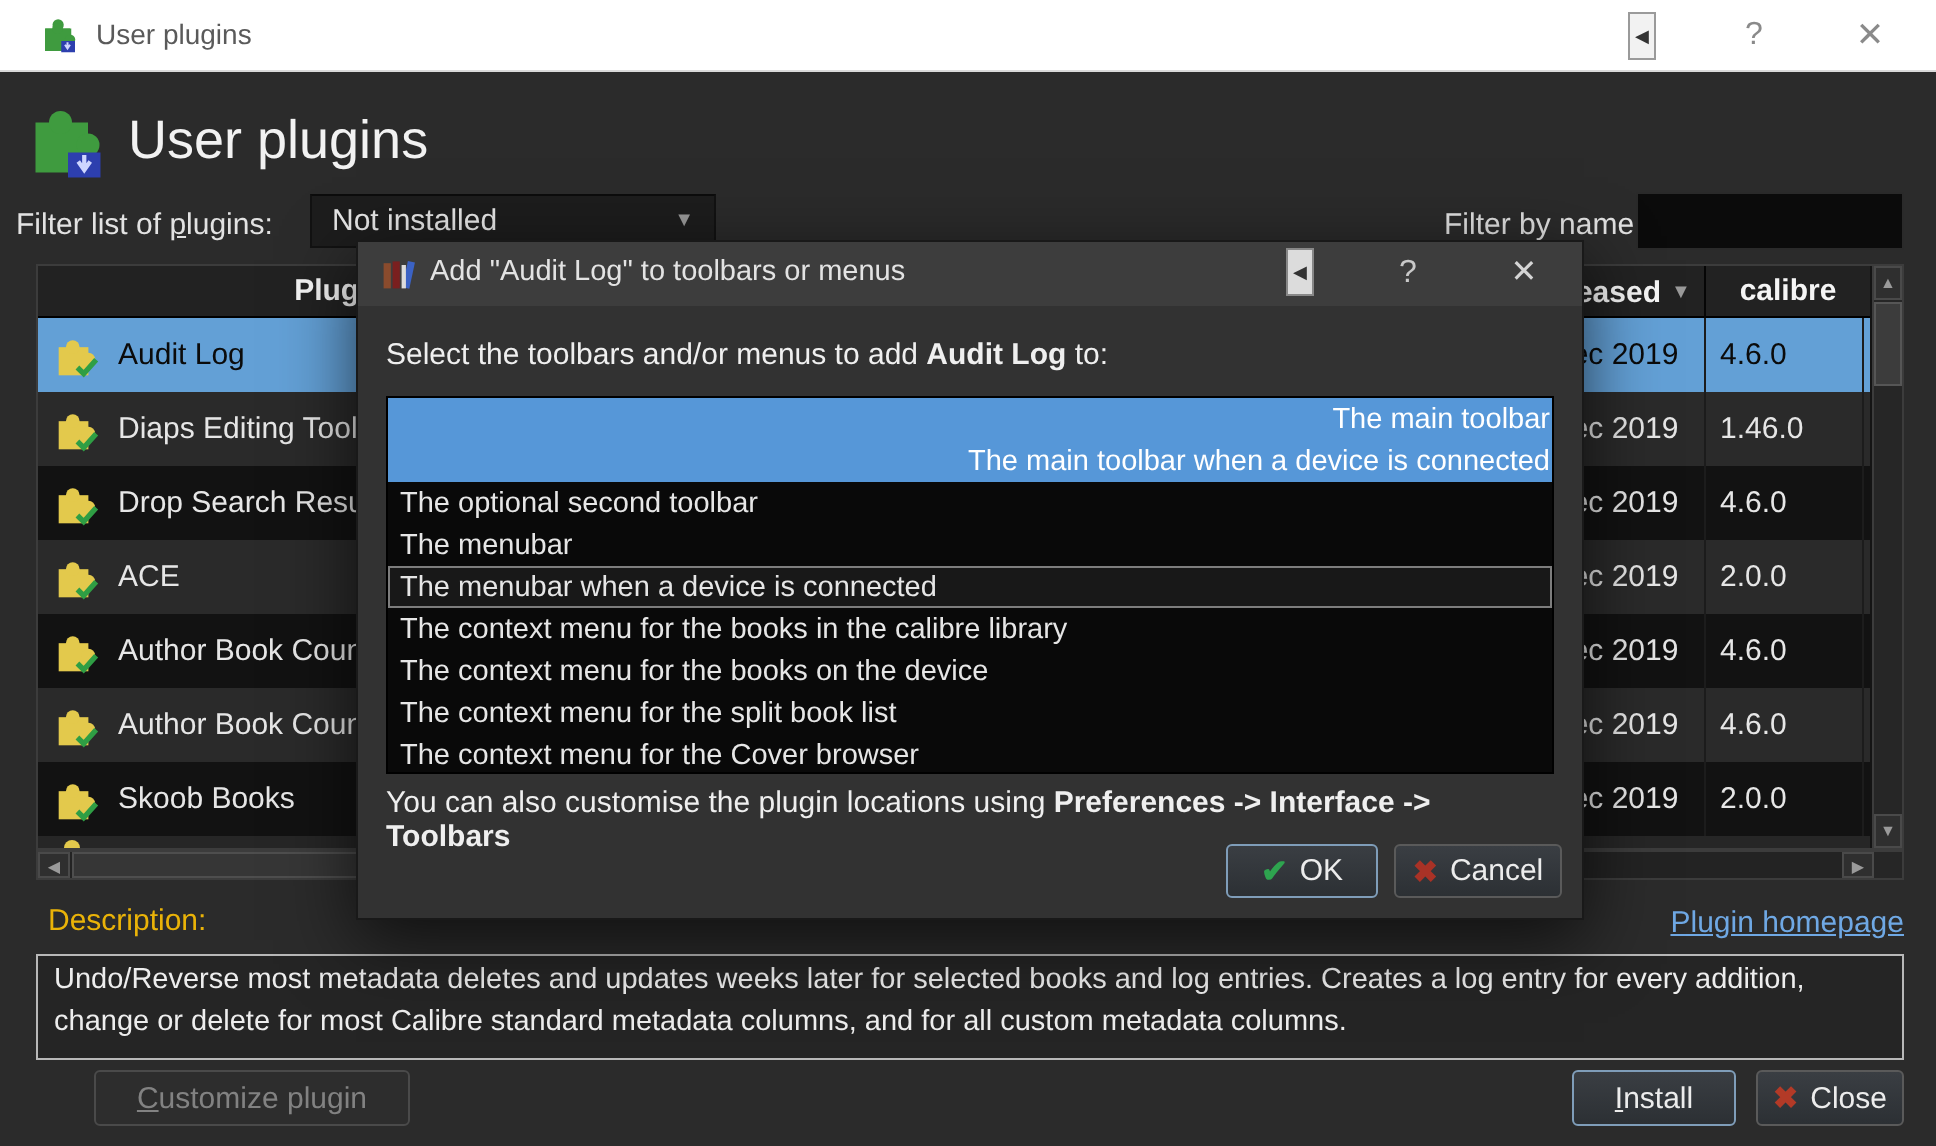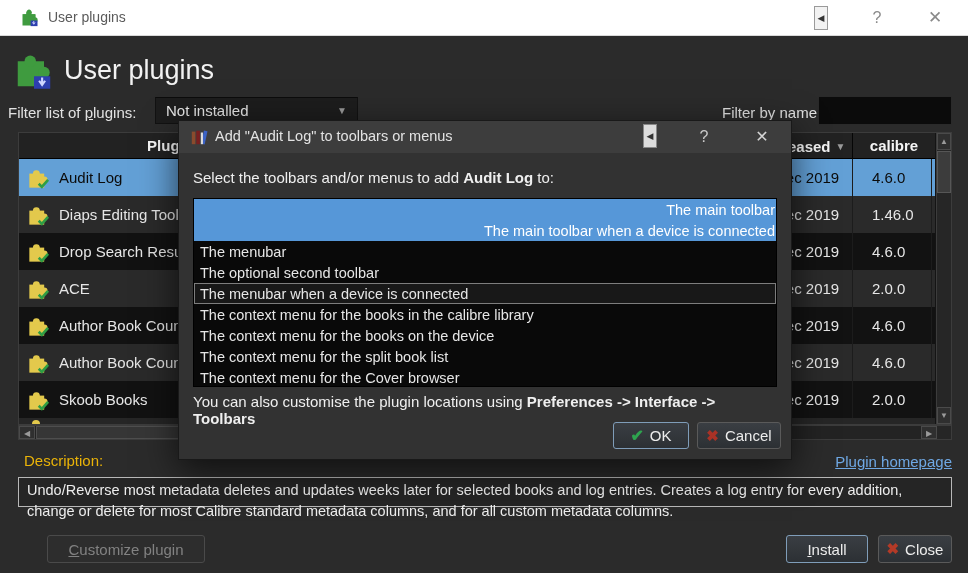--- a/index.html
+++ b/index.html
@@ -40,21 +40,21 @@
   .h-calibre { left:833px; width:83px; }
   .trows { position:absolute; left:0; top:26px; width:916px; }
   .trow { position:relative; width:916px; height:37px; }
   .trow:nth-of-type(even) { background:#2a2a2a; }
   .trow:nth-of-type(odd) { background:#121212; }
   .trow.selected { background:#63a0d6; color:#0b0b0b; }
   .tcell { position:absolute; top:0; height:37px; line-height:37px; font-size:15px; overflow:hidden; white-space:nowrap; }
   .c-name { left:0; width:302px; padding-left:40px; }
   .c-name .plug-ico { position:absolute; left:8px; top:6px; width:25px; height:25px; }
   .c-released { left:738px; width:95px; border-left:1px solid #1c1c1c; padding-left:17px; }
-  .c-calibre { left:833px; width:83px; border-left:1px solid #1c1c1c; padding-left:19px; }
+  .c-calibre { left:833px; width:83px; border-left:1px solid #1c1c1c; padding-left:7px; }
   .c-extra { left:912px; width:20px; border-left:1px solid #1c1c1c; padding-left:4px; color:#e6e6e6; }
   .trow.selected .c-extra { color:#f2f2f2; }
   .c-extra.link { color:#6fa8dc; }
   .partial-row { position:absolute; left:0; top:285px; width:916px; height:8px; background:#262626; overflow:hidden; }
   .partial-row .dot { position:absolute; left:13px; top:2px; width:8px; height:8px; border-radius:50%; background:#e3c94c; }
 
   
   .vscroll { position:absolute; left:936px; top:132px; width:16px; height:293px; background:#262626; border:1px solid #3c3c3c; }
   .sb-btn { position:absolute; left:0; width:14px; height:17px; background:#2f2f2f; border:1px solid #4a4a4a; color:#9a9a9a; font-size:8px; text-align:center; line-height:16px; }
   .vscroll .up { top:0; }
@@ -62,21 +62,21 @@
   .vscroll .thumb { position:absolute; left:0; top:18px; width:14px; height:42px; background:#3c3c3c; border:1px solid #565656; }
   .hscroll { position:absolute; left:18px; top:425px; width:934px; height:15px; background:#232323; border:1px solid #3c3c3c; }
   .hscroll .left { left:0; top:0; width:16px; height:13px; line-height:13px; }
   .hscroll .right { left:902px; top:0; width:16px; height:13px; line-height:13px; }
   .hscroll .corner { position:absolute; left:918px; top:0; width:14px; height:13px; background:#262626; }
   .hscroll .thumb { position:absolute; left:17px; top:0; width:150px; height:13px; background:#363636; border:1px solid #4e4e4e; }
 
   
   .desc-label { position:absolute; left:24px; top:452px; font-size:15px; color:#eab308; }
   .homepage-link { position:absolute; right:16px; top:453px; font-size:15px; color:#6fa8e4; text-decoration:underline; }
-  .desc-box { position:absolute; left:18px; top:477px; width:934px; height:30px; border:1px solid #b8b8b8; background:#252525; color:#ededed; font-size:14.5px; line-height:21px; padding:2px 8px; }
+  .desc-box { position:absolute; left:18px; top:477px; width:934px; height:53px; border:1px solid #b8b8b8; background:#252525; color:#ededed; font-size:14.5px; line-height:21px; padding:2px 8px; }
   .btn { display:inline-flex; align-items:center; justify-content:center; gap:6px; background:linear-gradient(#3a3e43,#2c3034); border:1px solid #5a5a5a; border-radius:3px; color:#ececec; font-size:15px; font-family:"Liberation Sans", sans-serif; }
   .btn .x { color:#b33a27; font-weight:bold; font-size:15px; }
   .btn .chk { color:#2ea44f; font-weight:bold; font-size:16px; }
   .btn.focusd { border-color:#7f9db9; }
   .btn-customize { position:absolute; left:18px; top:535px; width:158px; height:28px; background:#2d2d2d; border-color:#4a4a4a; color:#828282;margin-left:29px; }
   .btn-install { position:absolute; left:786px; top:535px; width:82px; height:28px; }
   .btn-close { position:absolute; left:878px; top:535px; width:74px; height:28px; }
   .mn { text-decoration:underline; }
 
   
@@ -299,23 +299,23 @@
   </div>
 
   <div class="modal-prompt"><span>Select the toolbars and/or menus to add </span><b>Audit Log</b><span> to:</span></div>
 
   <div class="dest-list">
 
       <div class="dest-item selected">The main toolbar</div>
 
       <div class="dest-item selected">The main toolbar when a device is connected</div>
 
+      <div class="dest-item">The optional second toolbar</div>
+
       <div class="dest-item">The menubar</div>
-
-      <div class="dest-item">The optional second toolbar</div>
 
       <div class="dest-item focused">The menubar when a device is connected</div>
 
       <div class="dest-item">The context menu for the books in the calibre library</div>
 
       <div class="dest-item">The context menu for the books on the device</div>
 
       <div class="dest-item">The context menu for the split book list</div>
 
       <div class="dest-item">The context menu for the Cover browser</div>

